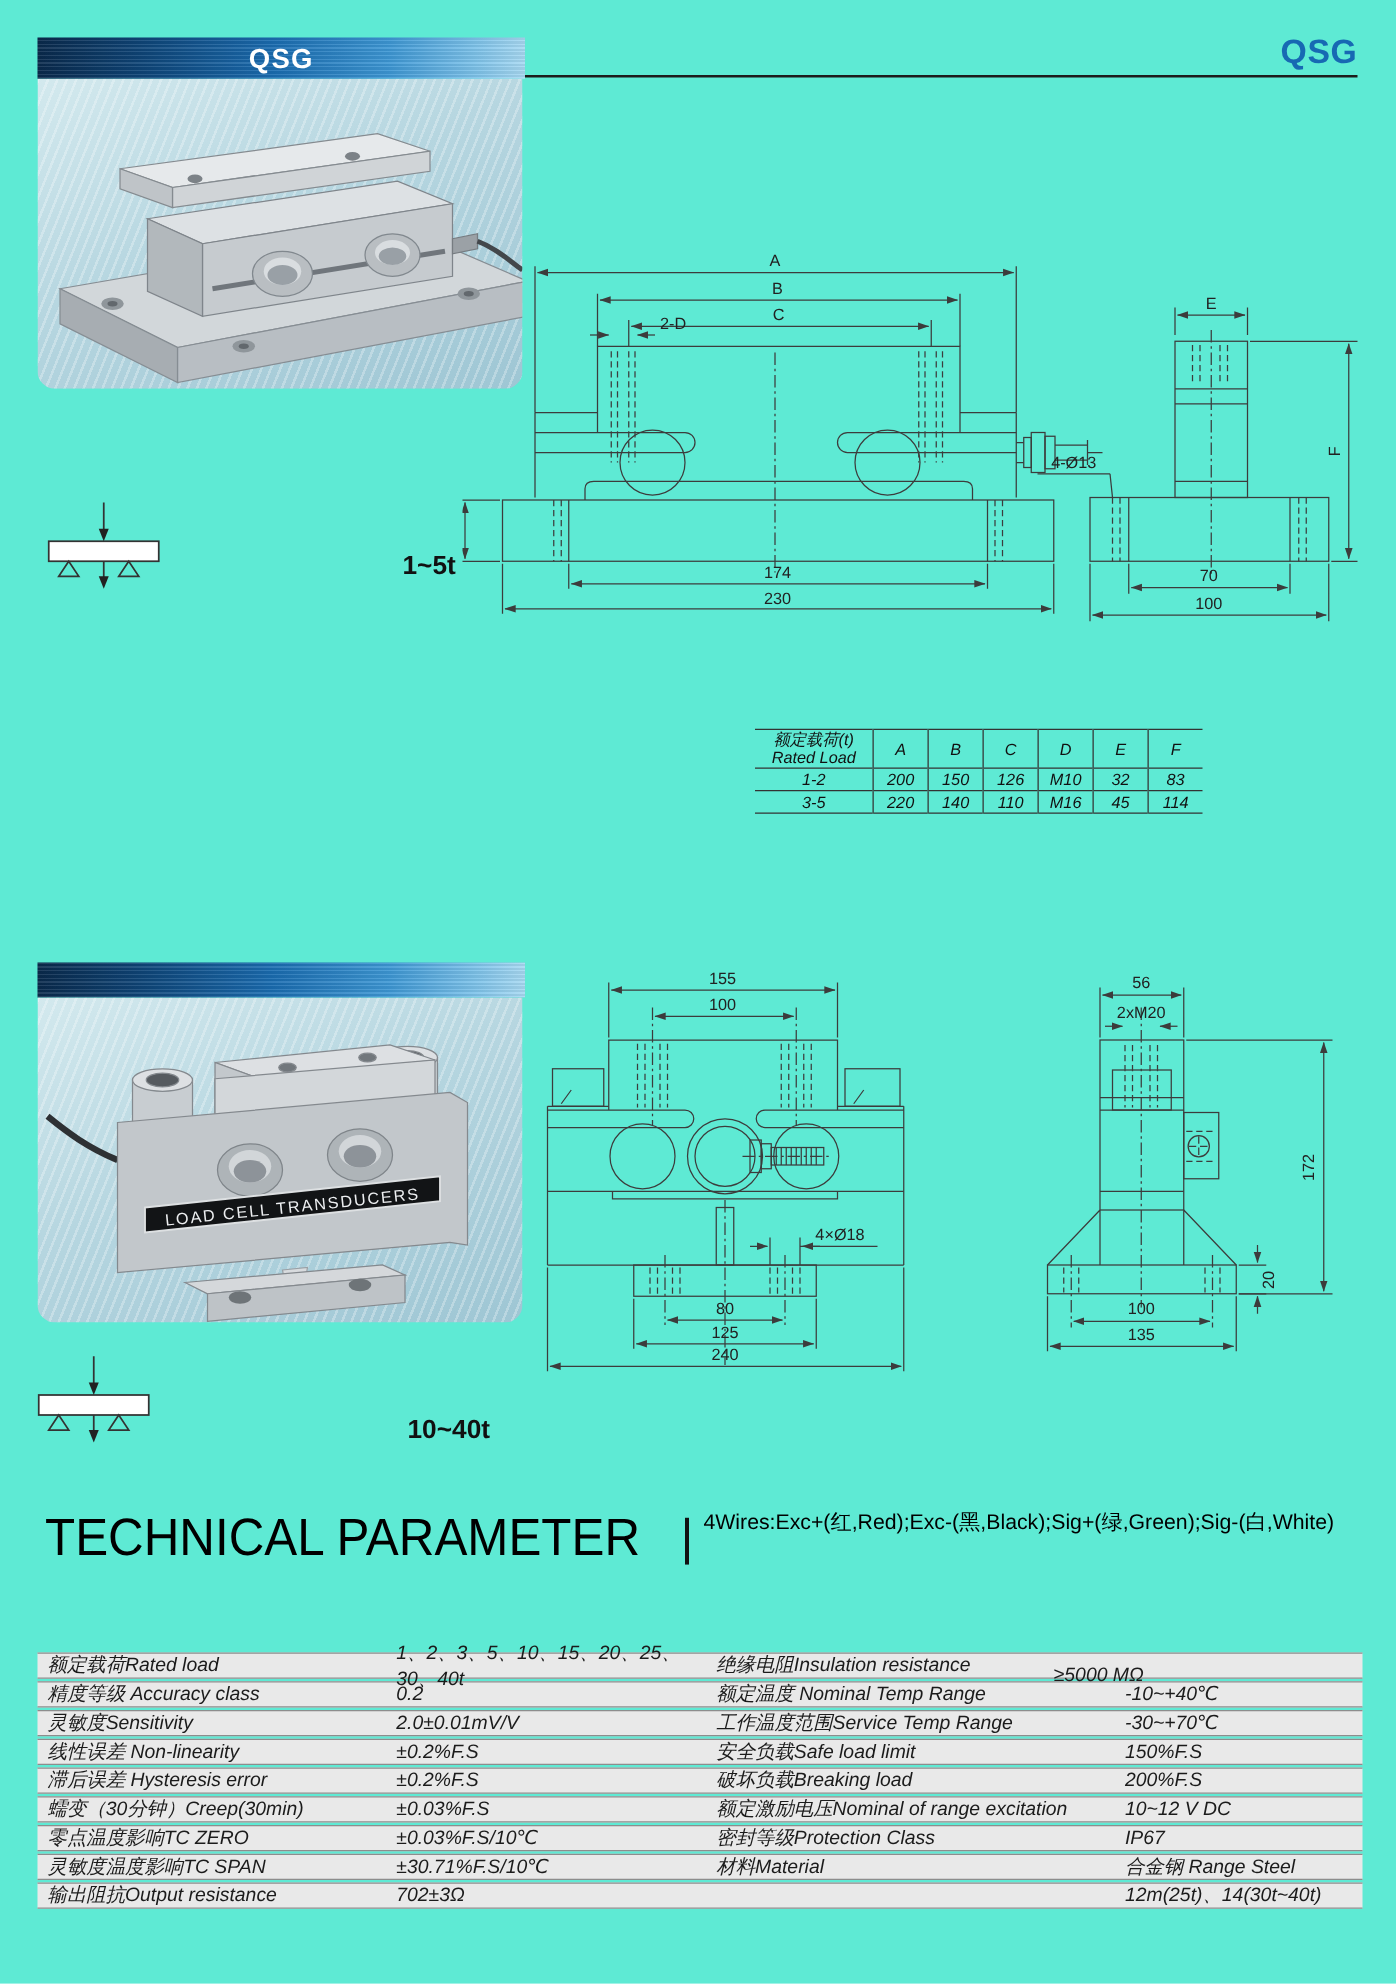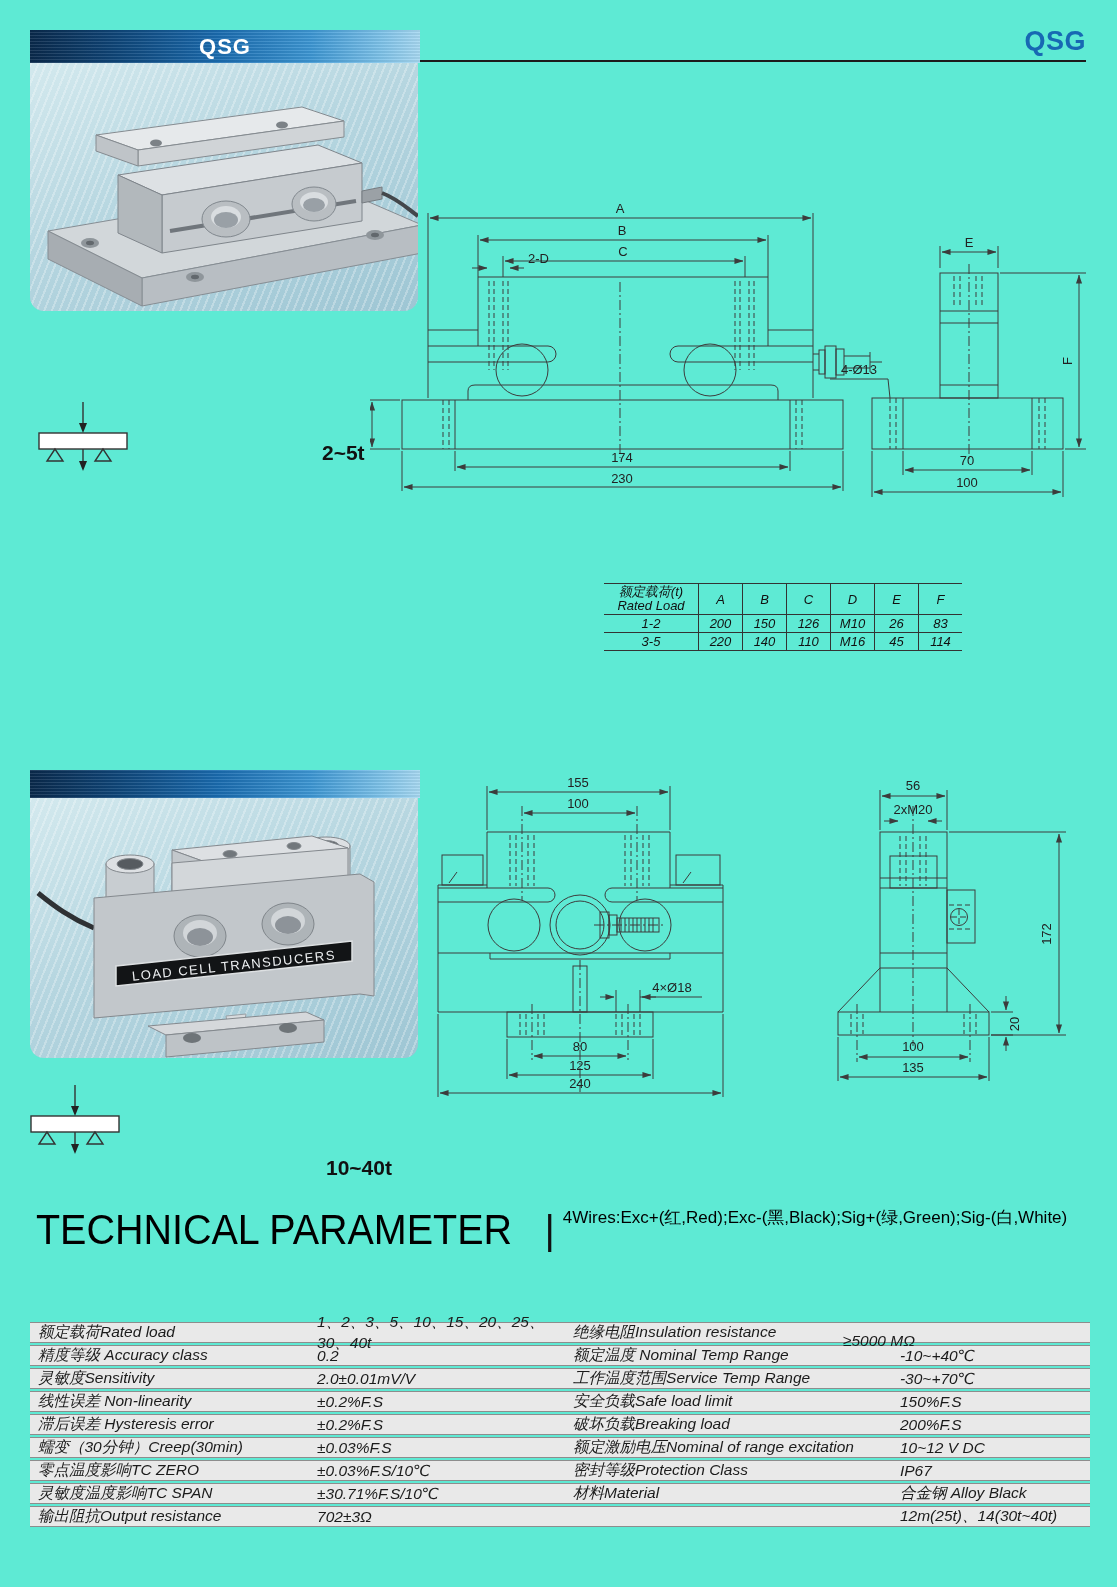--- a/index.html
+++ b/index.html
@@ -21,21 +21,21 @@
   
   .photo{position:absolute;left:30px;width:388px;border-radius:0 0 14px 14px;overflow:hidden;
      background:
        repeating-linear-gradient(112deg,rgba(255,255,255,.28) 0 2px,rgba(0,0,0,0) 2px 7px),
        linear-gradient(155deg,#d3e9ee 0%,#b6d6e0 45%,#9ec6d4 100%);}
   .photo1{top:63px;height:248px;}
   .photo2{top:798px;height:260px;}
   
   .cap{position:absolute;font-weight:bold;font-size:21px;color:#111;}
   .cap1{left:322px;top:441px;}
-  .cap2{left:326px;top:1156px;}
+  .cap2{left:326px;top:1132px;}
   
   .techhead{position:absolute;left:36px;top:1208px;display:flex;align-items:flex-start;white-space:nowrap;}
   .techhead .big{font-size:42px;line-height:44px;color:#000;display:inline-block;
      transform:scaleX(.94);transform-origin:left bottom;letter-spacing:0;}
   .techhead .pipe{font-size:40px;line-height:44px;margin-left:2px;}
   .techhead .wires{font-size:17px;line-height:20px;margin-left:8px;margin-bottom:1px;color:#000;}
   
   .ptable{position:absolute;left:30px;top:1322px;width:1060px;}
   .prow{display:flex;align-items:center;height:19px;background:#e9e9e9;
      border-top:1px solid #8d8d8d;border-bottom:1px solid #8d8d8d;margin-bottom:2px;
@@ -113,21 +113,21 @@
       <line x1="50" y1="2" x2="50" y2="25"></line>
       <rect x="6" y="33" width="88" height="16" fill="#fff"></rect>
       <polygon points="22,49 14,61 30,61"></polygon>
       <polygon points="70,49 62,61 78,61"></polygon>
       <line x1="50" y1="49" x2="50" y2="62"></line>
     </g>
     <polygon points="46,23 54,23 50,33" fill="#222"></polygon>
     <polygon points="46,61 54,61 50,71" fill="#222"></polygon>
   </svg>
 
-  <div class="cap cap1">2~5t</div>
+  <div class="cap cap1">1~5t</div>
 
   <svg class="abs" style="left:370px;top:195px" width="720" height="310" viewBox="370 195 720 310">
     <defs>
       <marker id="a1" viewBox="0 0 10 10" markerWidth="9" markerHeight="9" refX="9.5" refY="5" orient="auto-start-reverse">
         <path d="M0,1.6 L10,5 L0,8.4 Z" fill="#3c3c3c"></path>
       </marker>
     </defs>
     <g stroke="#3c3c3c" fill="none" stroke-width="1">
       <path d="M428,213 V330 M813,213 V330 M478,235 V277 M768,235 V277 M503,256 V277 M745,256 V277"></path>
       <line x1="430" y1="218" x2="811" y2="218" marker-start="url(#a1)" marker-end="url(#a1)"></line>
@@ -204,21 +204,21 @@
       <th>D</th>
       <th>E</th>
       <th>F</th>
     </tr>
     <tr>
       <td>1-2</td>
       <td>200</td>
       <td>150</td>
       <td>126</td>
       <td>M10</td>
-      <td>26</td>
+      <td>32</td>
       <td>83</td>
     </tr>
     <tr>
       <td>3-5</td>
       <td>220</td>
       <td>140</td>
       <td>110</td>
       <td>M16</td>
       <td>45</td>
       <td>114</td>
@@ -423,21 +423,21 @@
     <div class="prow">
       <div class="c1">零点温度影响TC ZERO</div>
       <div class="c2">±0.03%F.S/10℃</div>
       <div class="c3">密封等级Protection Class</div>
       <div class="c4">IP67</div>
     </div>
     <div class="prow">
       <div class="c1">灵敏度温度影响TC SPAN</div>
       <div class="c2">±30.71%F.S/10℃</div>
       <div class="c3">材料Material</div>
-      <div class="c4">合金钢 Alloy Black</div>
+      <div class="c4">合金钢 Range Steel</div>
     </div>
     <div class="prow">
       <div class="c1">输出阻抗Output resistance</div>
       <div class="c2">702±3Ω</div>
       <div class="c3"></div>
       <div class="c4">12m(25t)、14(30t~40t)</div>
     </div>
   </div>
 
 </div>

